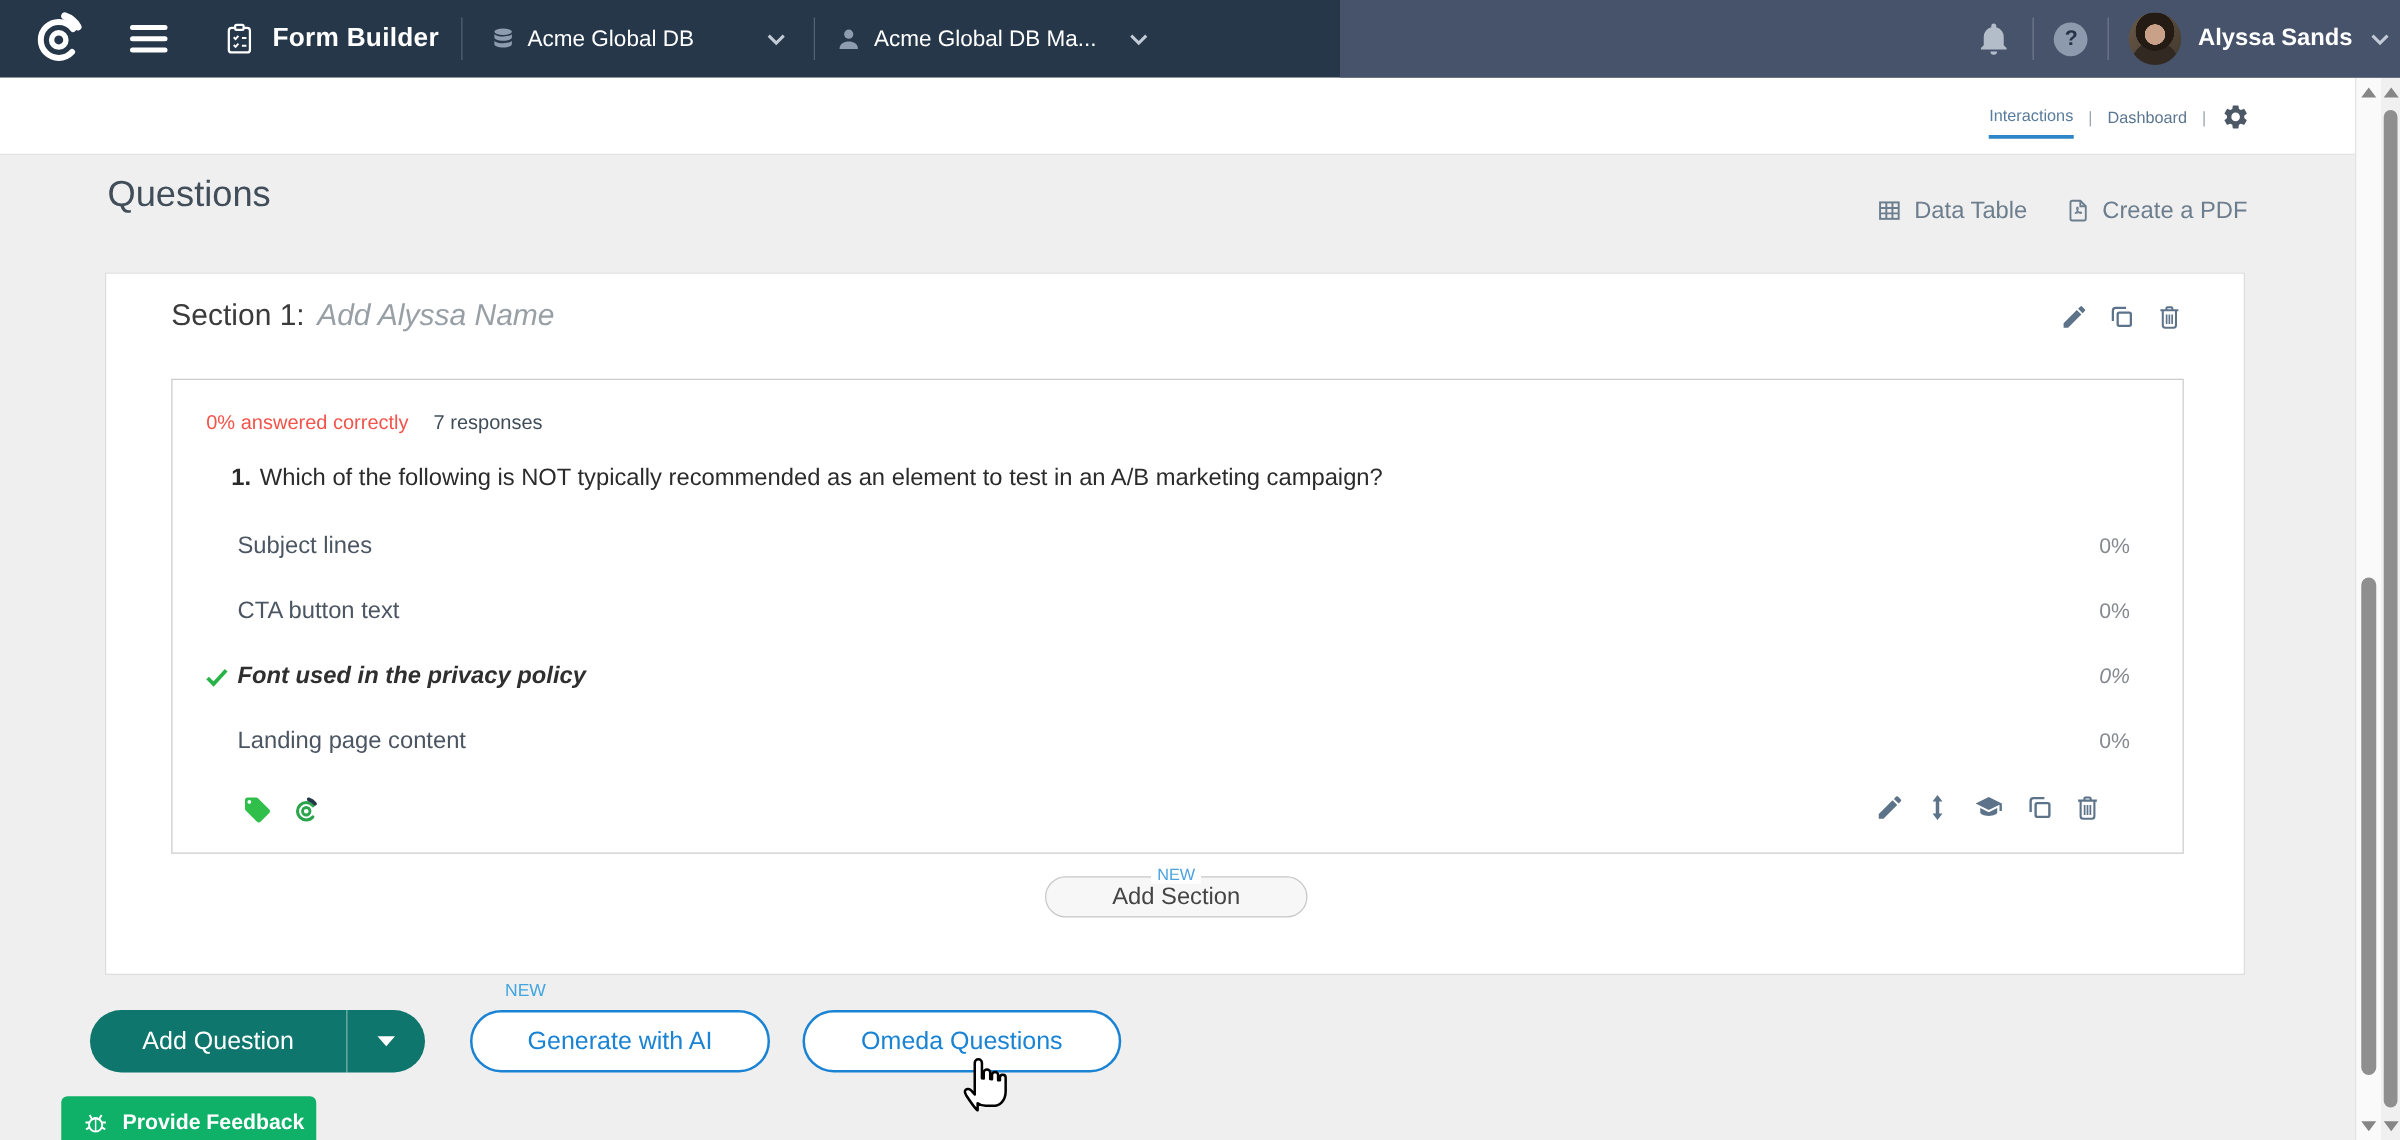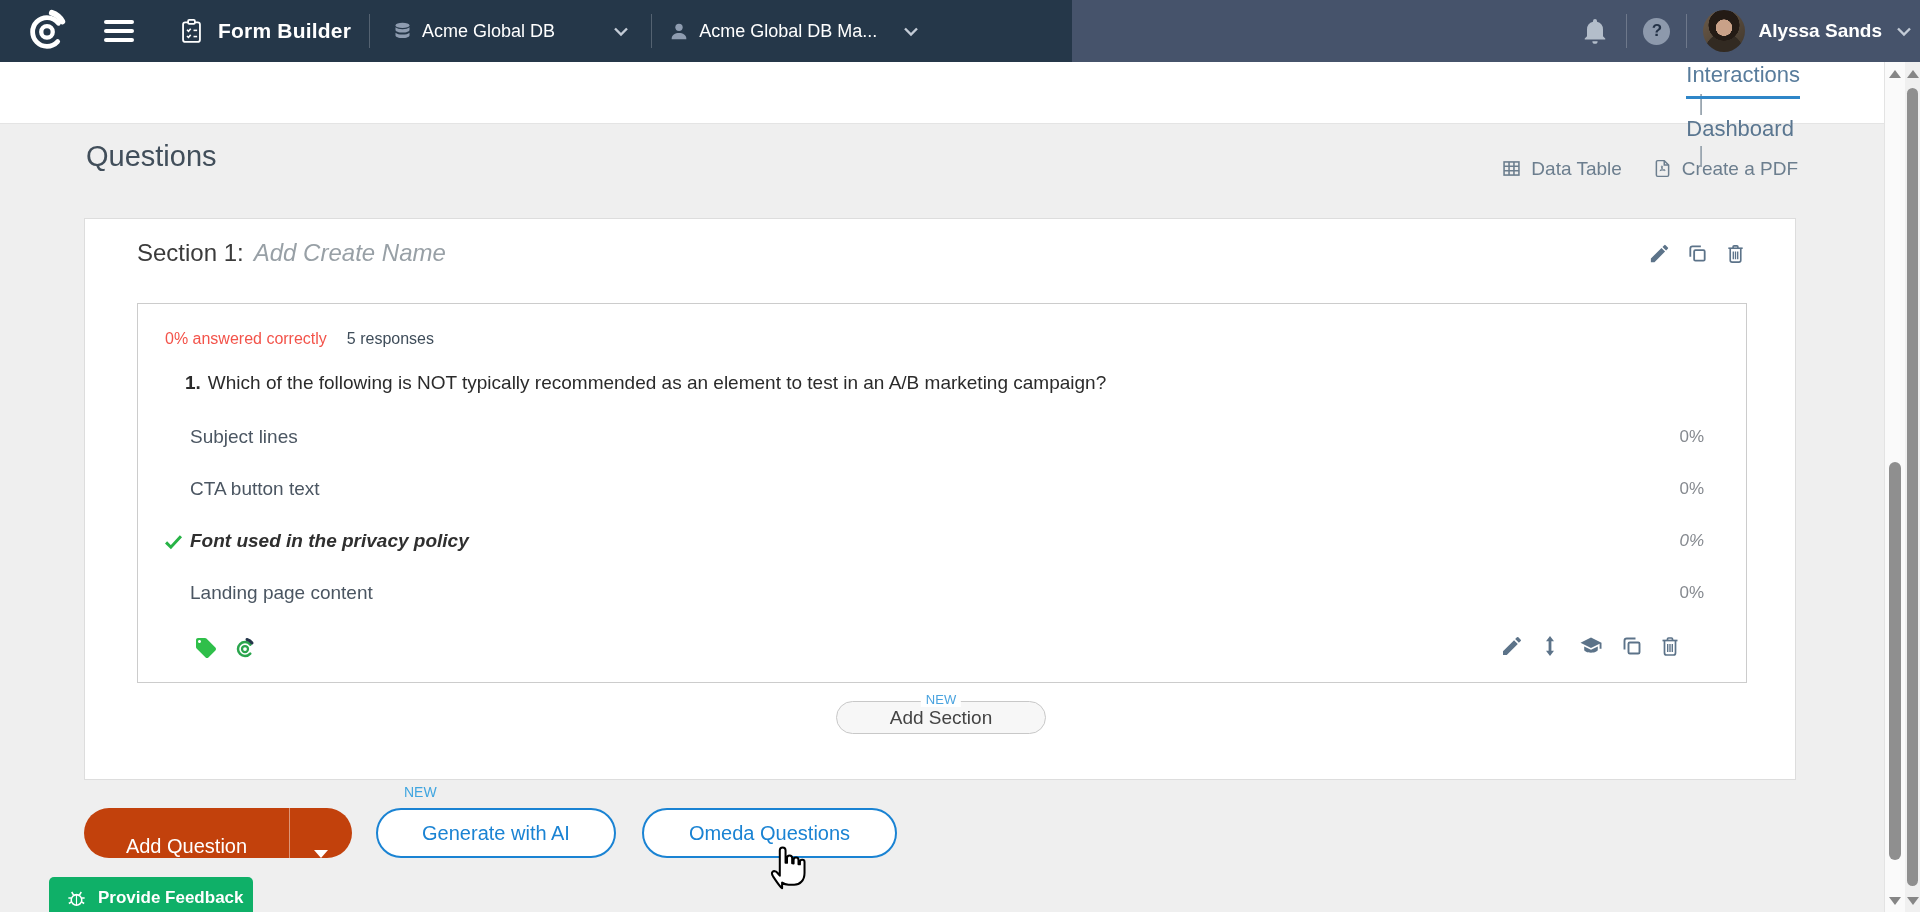--- a/index.html
+++ b/index.html
@@ -28,21 +28,21 @@
     background:
       radial-gradient(circle at 50% 42%, #c9a188 0 25%, rgba(0,0,0,0) 26%),
       radial-gradient(circle at 50% 36%, #241b15 0 45%, rgba(0,0,0,0) 46%),
       radial-gradient(circle at 50% 100%, #322a22 0 40%, rgba(0,0,0,0) 41%),
       linear-gradient(135deg,#6b5a49,#41372c);
     margin-right:13px; }
   .user-name { color:#fff; font-size:19px; font-weight:bold; margin-right:10px; }
 
   
   .subnav { position:absolute; top:62px; left:0; width:1886px; height:62px; background:#fff; border-bottom:1px solid #e4e4e4; z-index:5; }
-  .subnav-links { position:absolute; right:86px; top:0; height:62px; display:flex; font-size:22px;flex-direction:column; }
+  .subnav-links { position:absolute; right:86px; top:0; height:62px; display:flex; align-items:center; font-size:13px; }
   .subnav-sep { color:#9aa6b0; margin:0 12px; }
   .tab-link { color:#5a7690; cursor:pointer; }
   .tab-link.active { position:relative; color:#587c9c; padding-bottom:2px; }
   .tab-link.active::after { content:""; position:absolute; left:0; right:0; bottom:-9px; height:3px; background:#2e86c8; }
   .gear { width:23px; height:23px; cursor:pointer; }
 
   
   .content { position:absolute; top:124px; left:0; width:1886px; height:788px; background:#efefef; }
   .page-title { position:absolute; left:86px; top:16px; font-size:29px; color:#414e5a; }
   .page-actions { position:absolute; right:88px; top:34px; display:flex; align-items:center; gap:30px; }
@@ -72,21 +72,21 @@
   .check { position:absolute; left:-27px; top:3px; width:21px; height:21px; }
   .q-footer-left { position:absolute; left:56px; top:332px; display:flex; align-items:center; gap:15px; }
   .q-footer-right { position:absolute; right:64px; top:330px; display:flex; align-items:center; gap:14px; }
   .q-footer-left .icon-btn, .q-footer-right .icon-btn { width:24px; height:24px; }
 
   
   .add-section { position:absolute; left:751px; top:482px; width:210px; height:33px; background:#f7f7f7; border:1px solid #c8c8c8; border-radius:17px; display:flex; align-items:center; justify-content:center; font-size:19px; color:#444; cursor:pointer; }
   .add-section .new-badge { position:absolute; top:-10px; left:50%; transform:translateX(-50%); background:#fff; padding:0 5px; font-size:13px; color:#4aa3df; }
 
   
-  .btn-add-question { position:absolute; left:84px; top:684px; width:268px; height:50px; background:#c2410c; border-radius:26px; display:flex; align-items:flex-end; color:#fff; cursor:pointer; }
+  .btn-add-question { position:absolute; left:72px; top:684px; width:268px; height:50px; background:#0f766e; border-radius:26px; display:flex; align-items:center; color:#fff; cursor:pointer; }
   .aq-label { width:205px; text-align:center; font-size:20px; }
   .aq-sep { width:1px; height:50px; background:rgba(255,255,255,.45); }
   .aq-arrow-zone { flex:1; display:flex; align-items:center; justify-content:center; }
   .tri-down-white { width:0; height:0; border-left:7px solid transparent; border-right:7px solid transparent; border-top:8px solid #fff; }
   .new-generate { position:absolute; left:404px; top:660px; font-size:14px; color:#41a6e0; }
   .btn-outline { position:absolute; top:684px; height:50px; background:#fff; border:2px solid #1a83d3; border-radius:26px; color:#1a83d3; font-size:20px; display:flex; align-items:center; justify-content:center; cursor:pointer; }
   .btn-generate { left:376px; width:240px; }
   .btn-omeda { left:642px; width:255px; }
 
   
@@ -212,21 +212,21 @@
           <path d="M9 14.5c1.5-.5 3.5-3.8 3-5-.4-1-1.5-.5-1.3.6.2 1.5 2.3 4.6 3.8 4.3 1.2-.2.5-1.4-1-1-1.6.4-3.4 1-4.5 1.1z" stroke-width="1.1"></path>
         </svg>
         <span>Create a PDF</span>
       </div>
     </div>
 
     <div class="section-card">
 
       <div class="section-header">
         <span class="section-label">Section 1:</span>
-        <span class="section-name">Add Create Name</span>
+        <span class="section-name">Add Alyssa Name</span>
         <div class="section-icons">
           <span class="icon-btn">
             <svg viewBox="0 0 24 24" fill="currentColor">
                 <path d="M3 17.25V21h3.75L17.81 9.94l-3.75-3.75L3 17.25zM20.71 7.04a1 1 0 0 0 0-1.41l-2.34-2.34a1 1 0 0 0-1.41 0l-1.83 1.83 3.75 3.75 1.83-1.83z"></path>
               </svg>
           </span>
           <span class="icon-btn">
             <svg viewBox="0 0 24 24" fill="none" stroke="currentColor" stroke-width="1.9">
                 <path d="M15.5 4.5H6.8a2.3 2.3 0 0 0-2.3 2.3v8.7"></path>
                 <rect x="8.5" y="8.5" width="11" height="11" rx="1.3"></rect>
@@ -239,21 +239,21 @@
                 <path d="M6.5 6.5V19a2 2 0 0 0 2 2h7a2 2 0 0 0 2-2V6.5"></path>
                 <path d="M9.7 10v8M12 10v8M14.3 10v8" stroke-width="1.4"></path>
               </svg>
           </span>
         </div>
       </div>
 
       <div class="question-card">
         <div class="q-stats">
           <span class="stat-red">0% answered correctly</span>
-          <span class="stat-resp">5 responses</span>
+          <span class="stat-resp">7 responses</span>
         </div>
 
         <div class="q-line">
           <span class="q-num">1.</span><span>Which of the following is NOT typically recommended as an element to test in an A/B marketing campaign?</span>
         </div>
 
         <div class="answer-row" style="top:120px;">
           <span class="answer-label">Subject lines</span>
           <span class="answer-pct">0%</span>
         </div>

